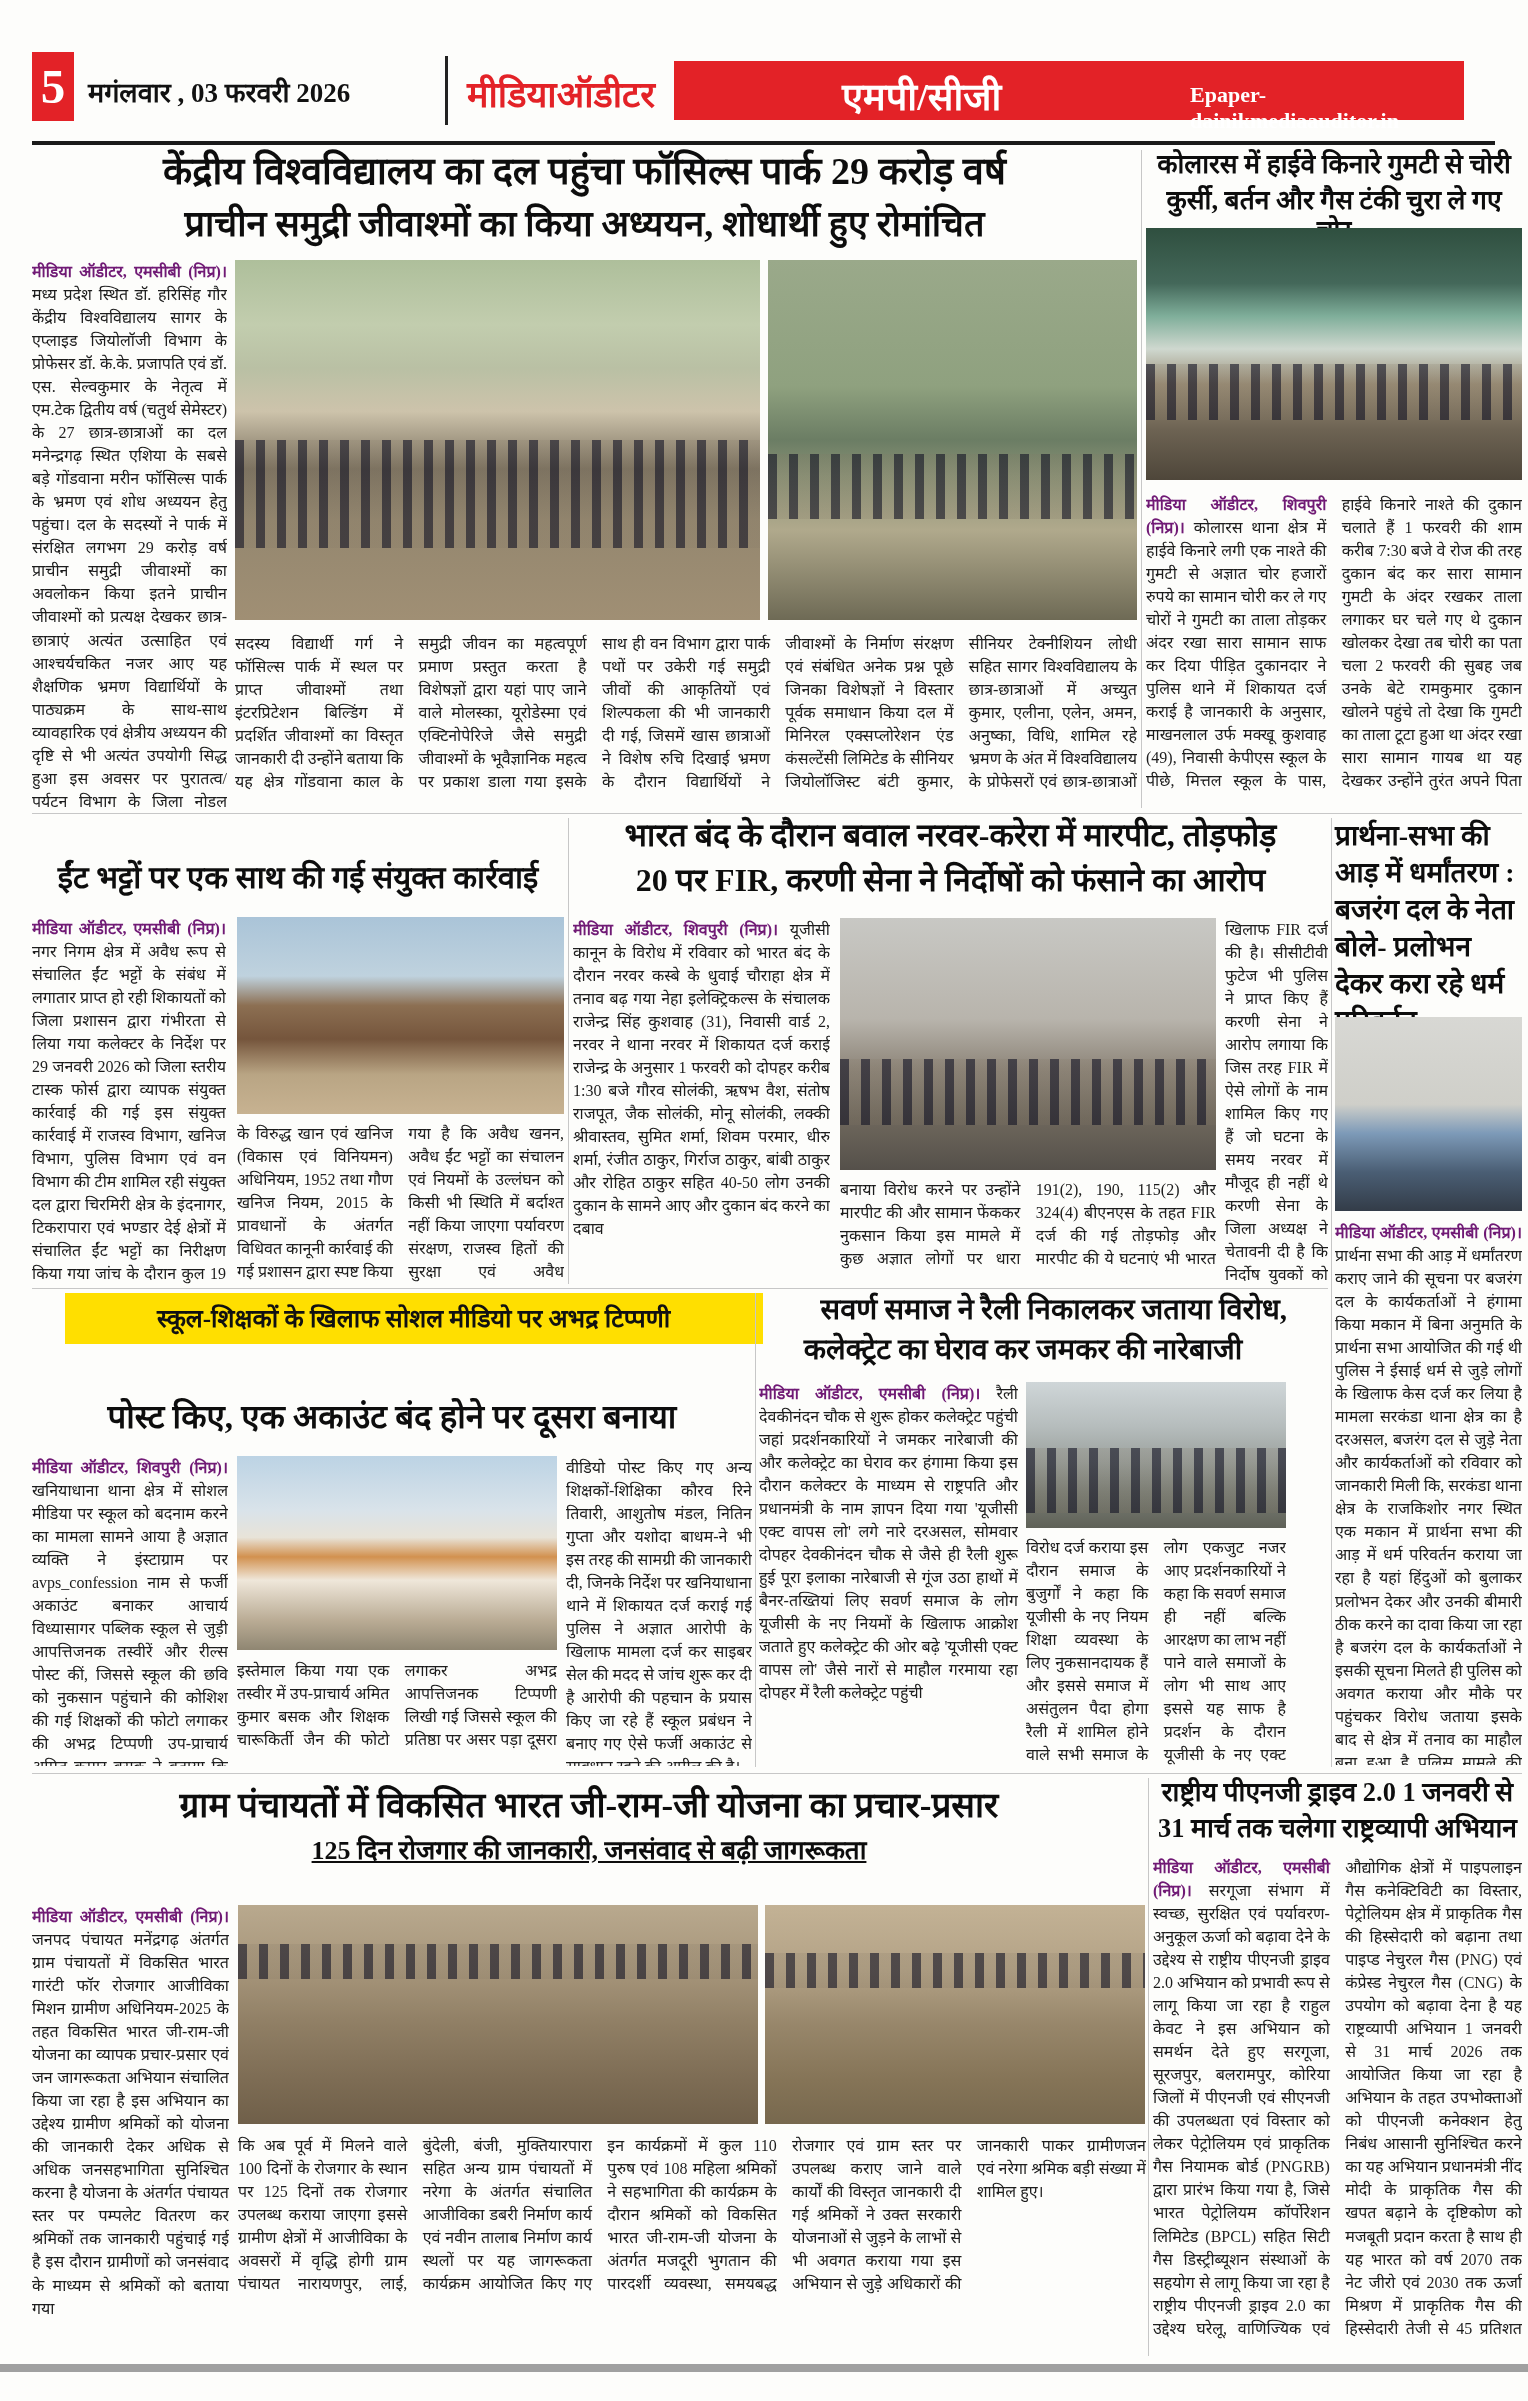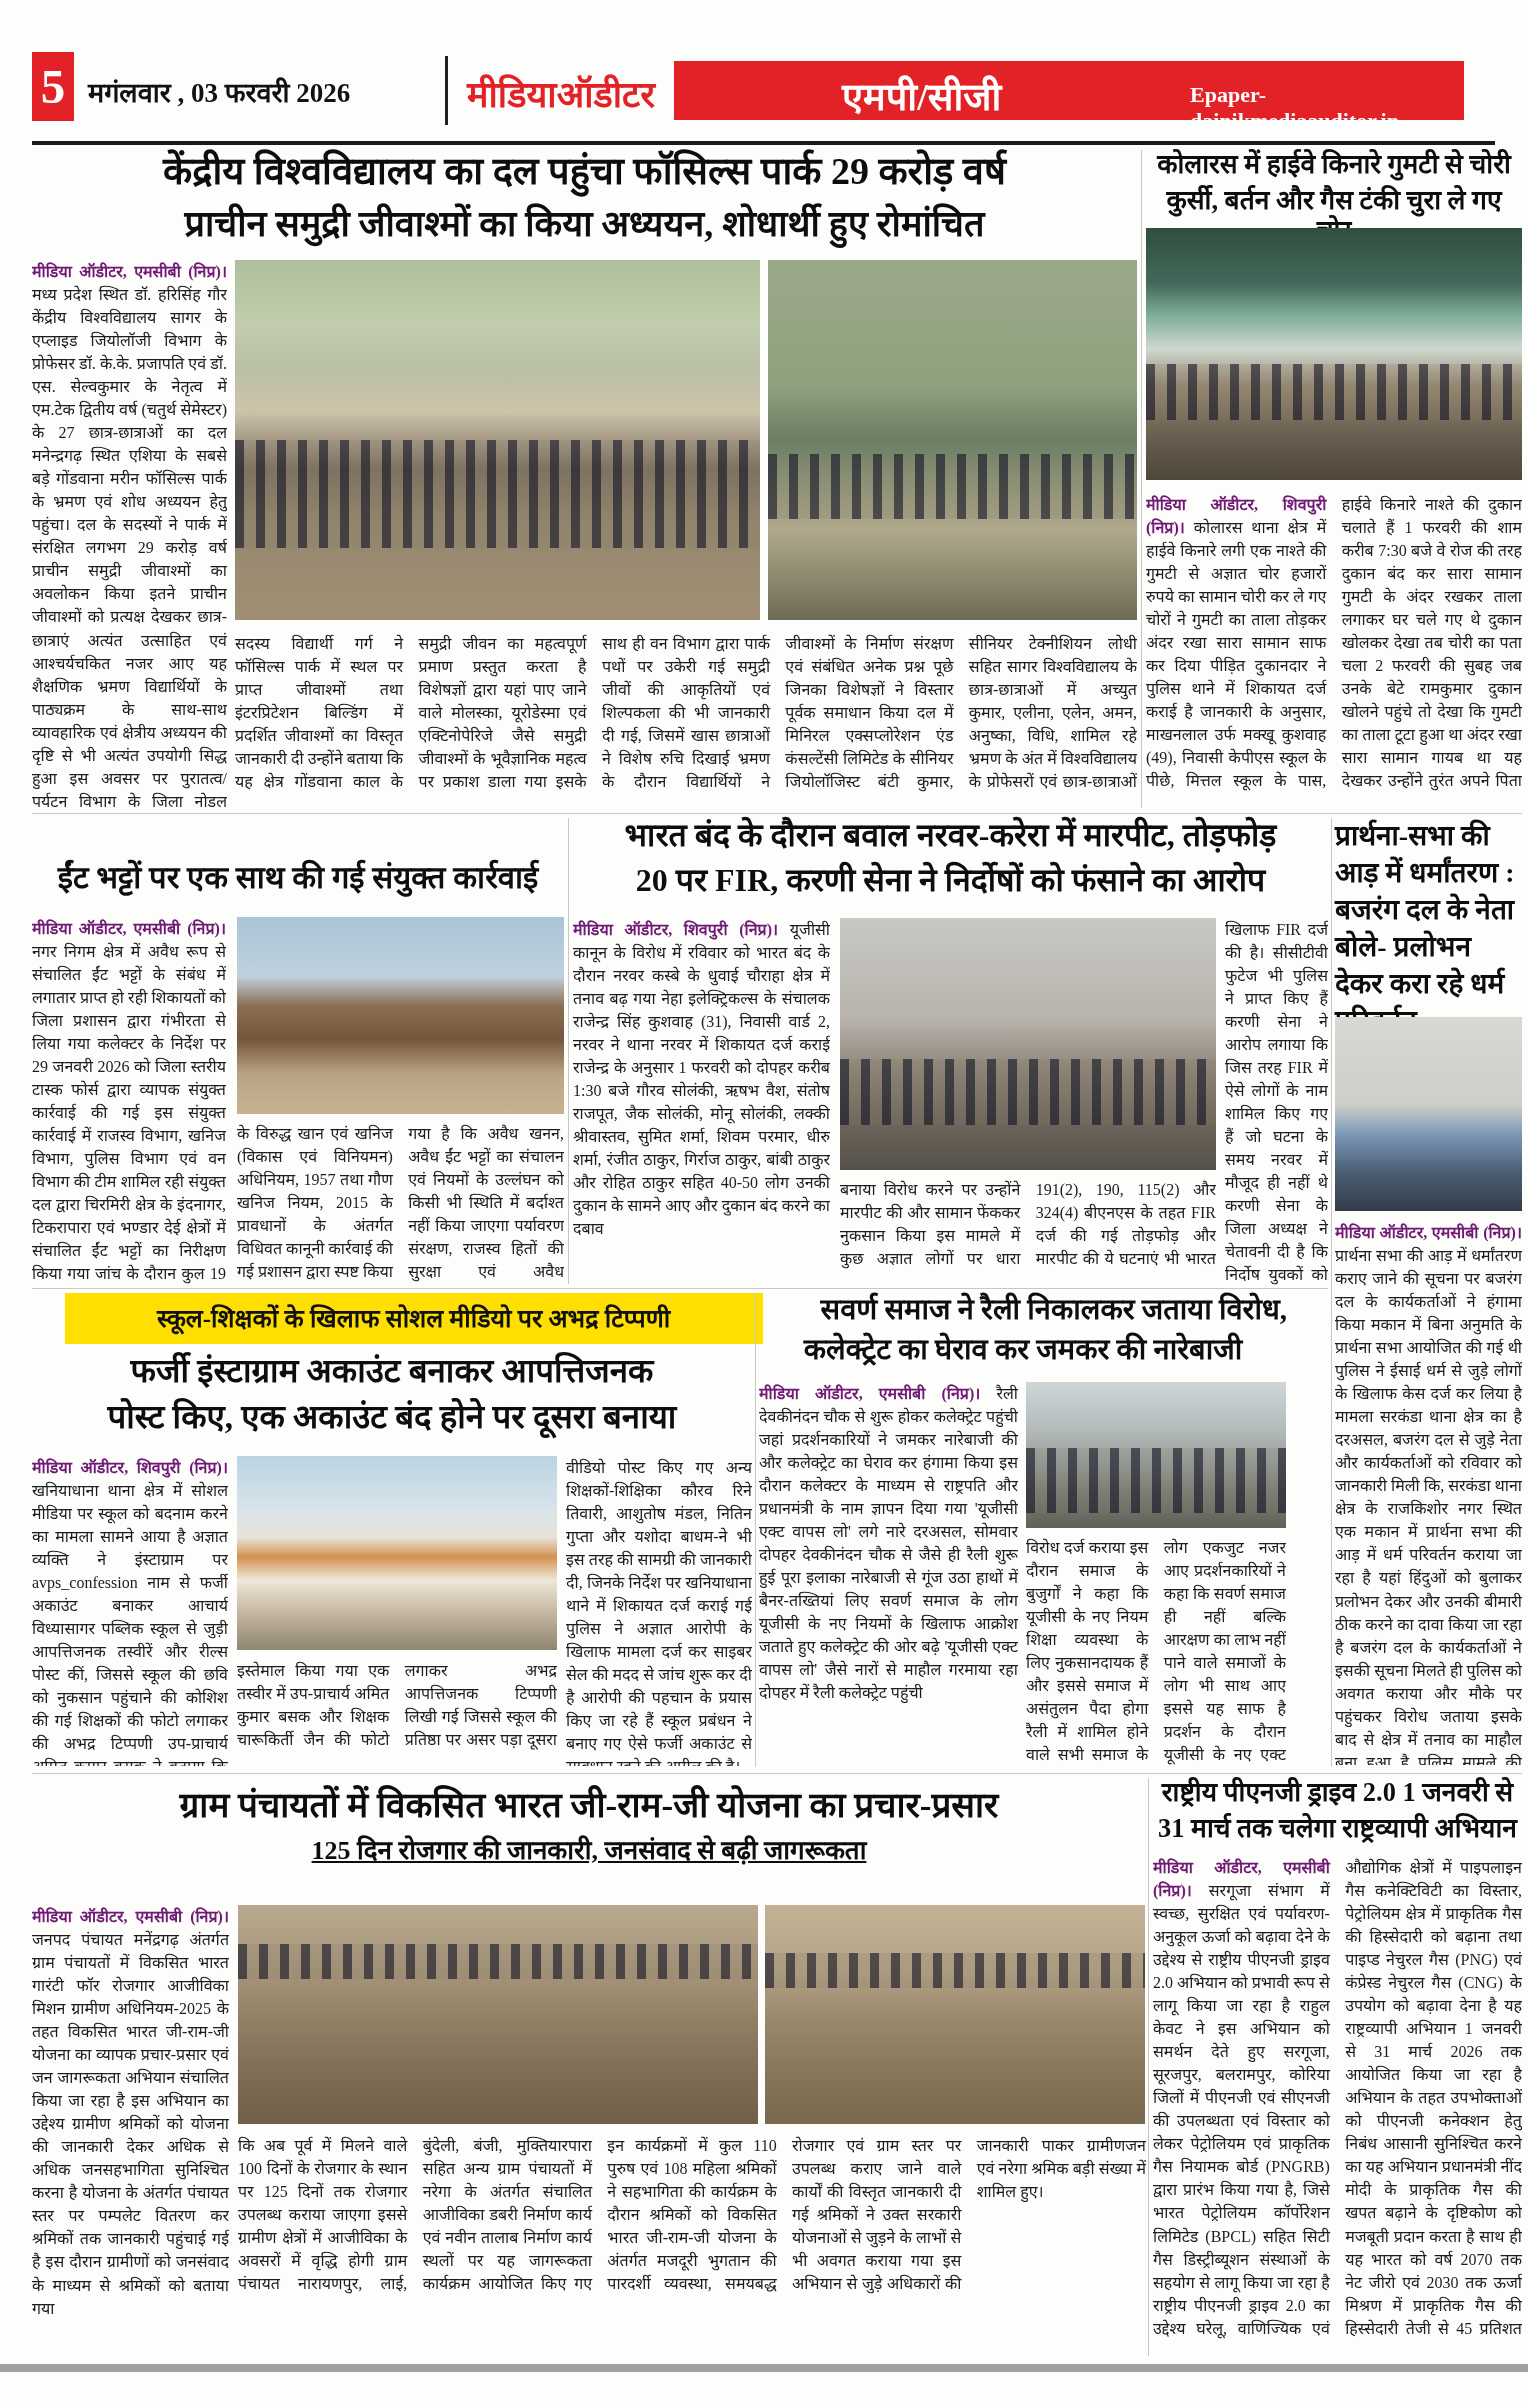--- a/index.html
+++ b/index.html
@@ -85,21 +85,21 @@
   <div class="abs hair-h" style="left:32px;top:813px;width:1490px;height:1.2px;"></div>
 
   <div class="abs" style="left:32px;top:818px;width:532px;height:467px;">
     <div class="abs headline" style="left:0;top:43px;width:100%;font-size:31px;">ईंट भट्टों पर एक साथ की गई संयुक्त कार्रवाई</div>
     <div class="abs bodytext" style="left:0;top:99px;width:194px;height:367px;">
       <b class="byline">मीडिया ऑडीटर, एमसीबी (निप्र)।</b>
       <span>नगर निगम क्षेत्र में अवैध रूप से संचालित ईंट भट्टों के संबंध में लगातार प्राप्त हो रही शिकायतों को जिला प्रशासन द्वारा गंभीरता से लिया गया कलेक्टर के निर्देश पर 29 जनवरी 2026 को जिला स्तरीय टास्क फोर्स द्वारा व्यापक संयुक्त कार्रवाई की गई इस संयुक्त कार्रवाई में राजस्व विभाग, खनिज विभाग, पुलिस विभाग एवं वन विभाग की टीम शामिल रही संयुक्त दल द्वारा चिरमिरी क्षेत्र के इंदनागर, टिकरापारा एवं भण्डार देई क्षेत्रों में संचालित ईंट भट्टों का निरीक्षण किया गया जांच के दौरान कुल 19 ईंट भट्टे अवैध रूप से संचालित पाए गए जिन पर तत्काल कार्रवाई की गई संबंधित ईंट भट्टा संचालकों</span>
     </div>
     <div class="abs photo p-kiln" style="left:205px;top:99px;width:327px;height:197px;"></div>
     <div class="abs bodytext cols2" style="left:205px;top:304px;width:327px;height:162px;">
-      <span>के विरुद्ध खान एवं खनिज (विकास एवं विनियमन) अधिनियम, 1957 तथा गौण खनिज नियम, 2015 के प्रावधानों के अंतर्गत विधिवत कानूनी कार्रवाई की गई प्रशासन द्वारा स्पष्ट किया गया है कि अवैध खनन, अवैध ईंट भट्टों का संचालन एवं नियमों के उल्लंघन को किसी भी स्थिति में बर्दाश्त</span>
+      <span>के विरुद्ध खान एवं खनिज (विकास एवं विनियमन) अधिनियम, 1952 तथा गौण खनिज नियम, 2015 के प्रावधानों के अंतर्गत विधिवत कानूनी कार्रवाई की गई प्रशासन द्वारा स्पष्ट किया गया है कि अवैध खनन, अवैध ईंट भट्टों का संचालन एवं नियमों के उल्लंघन को किसी भी स्थिति में बर्दाश्त</span>
       <span>नहीं किया जाएगा पर्यावरण संरक्षण, राजस्व हितों की सुरक्षा एवं अवैध गतिविधियों पर अंकुश लगाने के उद्देश्य से आगे भी इस प्रकार की सघन एवं सख्त गतिविधियों में संलिप्त पाए जाने वाले व्यक्तियों एवं संस्थाओं के विरुद्ध कठोर कानूनी कदम उठाए जाने की चेतावनी दी है।</span>
     </div>
   </div>
 
   <div class="abs hair-v" style="left:568px;top:818px;width:1.2px;height:466px;"></div>
   <div class="abs" style="left:573px;top:818px;width:755px;height:467px;">
     <div class="abs headline" style="left:0;top:0;width:100%;font-size:32px;">भारत बंद के दौरान बवाल नरवर-करेरा में मारपीट, तोड़फोड़</div>
     <div class="abs headline" style="left:0;top:45px;width:100%;font-size:32px;">20 पर FIR, करणी सेना ने निर्दोषों को फंसाने का आरोप</div>
     <div class="abs bodytext" style="left:0;top:100px;width:257px;height:367px;">
       <b class="byline">मीडिया ऑडीटर, शिवपुरी (निप्र)।</b>
@@ -124,21 +124,20 @@
     <div class="abs bodytext" style="left:0;top:403px;width:187px;height:544px;">
       <b class="byline">मीडिया ऑडीटर, एमसीबी (निप्र)।</b>
       <span>प्रार्थना सभा की आड़ में धर्मांतरण कराए जाने की सूचना पर बजरंग दल के कार्यकर्ताओं ने हंगामा किया मकान में बिना अनुमति के प्रार्थना सभा आयोजित की गई थी पुलिस ने ईसाई धर्म से जुड़े लोगों के खिलाफ केस दर्ज कर लिया है मामला सरकंडा थाना क्षेत्र का है दरअसल, बजरंग दल से जुड़े नेता और कार्यकर्ताओं को रविवार को जानकारी मिली कि, सरकंडा थाना क्षेत्र के राजकिशोर नगर स्थित एक मकान में प्रार्थना सभा की आड़ में धर्म परिवर्तन कराया जा रहा है यहां हिंदुओं को बुलाकर प्रलोभन देकर और उनकी बीमारी ठीक करने का दावा किया जा रहा है बजरंग दल के कार्यकर्ताओं ने इसकी सूचना मिलते ही पुलिस को अवगत कराया और मौके पर पहुंचकर विरोध जताया इसके बाद से क्षेत्र में तनाव का माहौल बना हुआ है पुलिस मामले की जांच कर रही है।</span>
     </div>
   </div>
 
   <div class="abs hair-h" style="left:32px;top:1288px;width:1296px;height:1.2px;"></div>
 
   <div class="abs" style="left:32px;top:1293px;width:720px;height:475px;">
     <div class="abs kicker" style="left:10.6px;top:0;width:698px;height:51px;font-size:25px;line-height:51px;margin-left:22px;">स्कूल-शिक्षकों के खिलाफ सोशल मीडियो पर अभद्र टिप्पणी</div>
-    <div class="abs headline" style="left:0;top:60px;width:100%;font-size:33px;">फर्जी इंस्टाग्राम अकाउंट बनाकर आपत्तिजनक</div>
     <div class="abs headline" style="left:0;top:106px;width:100%;font-size:33px;">पोस्ट किए, एक अकाउंट बंद होने पर दूसरा बनाया</div>
     <div class="abs bodytext" style="left:0;top:163px;width:196px;height:310px;">
       <b class="byline">मीडिया ऑडीटर, शिवपुरी (निप्र)।</b>
       <span>खनियाधाना थाना क्षेत्र में सोशल मीडिया पर स्कूल को बदनाम करने का मामला सामने आया है अज्ञात व्यक्ति ने इंस्टाग्राम पर avps_confession नाम से फर्जी अकाउंट बनाकर आचार्य विध्यासागर पब्लिक स्कूल से जुड़ी आपत्तिजनक तस्वीरें और रील्स पोस्ट कीं, जिससे स्कूल की छवि को नुकसान पहुंचाने की कोशिश की गई शिक्षकों की फोटो लगाकर की अभद्र टिप्पणी उप-प्राचार्य अमित कुमार बसक ने बताया कि इन पोस्ट्स में शिक्षकों और छात्रों के लिए अभद्र भाषा का</span>
     </div>
     <div class="abs photo p-school" style="left:205px;top:163px;width:320px;height:194px;"></div>
     <div class="abs bodytext cols2" style="left:205px;top:366px;width:320px;height:108px;">
       <span>इस्तेमाल किया गया एक तस्वीर में उप-प्राचार्य अमित कुमार बसक और शिक्षक चारूकिर्ती जैन की फोटो लगाकर अभद्र आपत्तिजनक टिप्पणी लिखी गई जिससे स्कूल की प्रतिष्ठा पर असर पड़ा</span>
       <span>दूसरा फर्जी अकाउंट बनाकर किए पोस्ट आमले नहीं थमे avps factcheck नाम से एक और फर्जी इंस्टाग्राम अकाउंट बनाया गया जिससे फिर से आपत्तिजनक तस्वीरें और इसके पीछे क्या मंशा थी।</span>
     </div>

